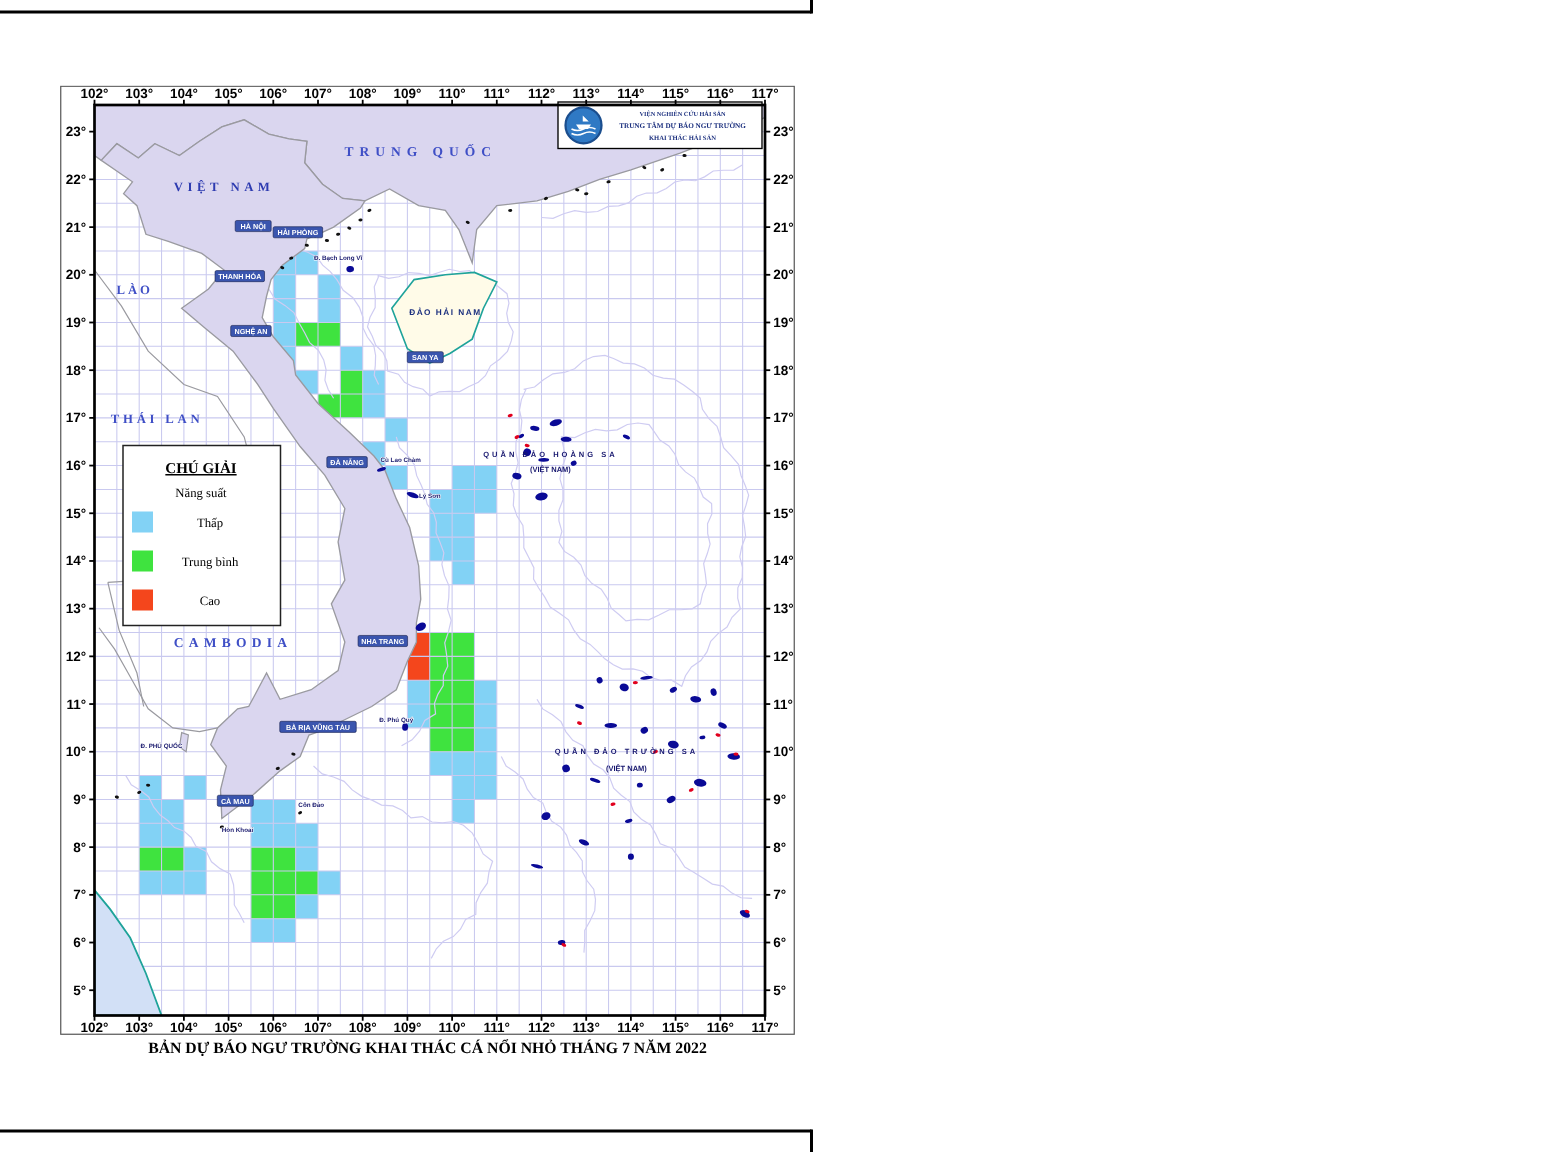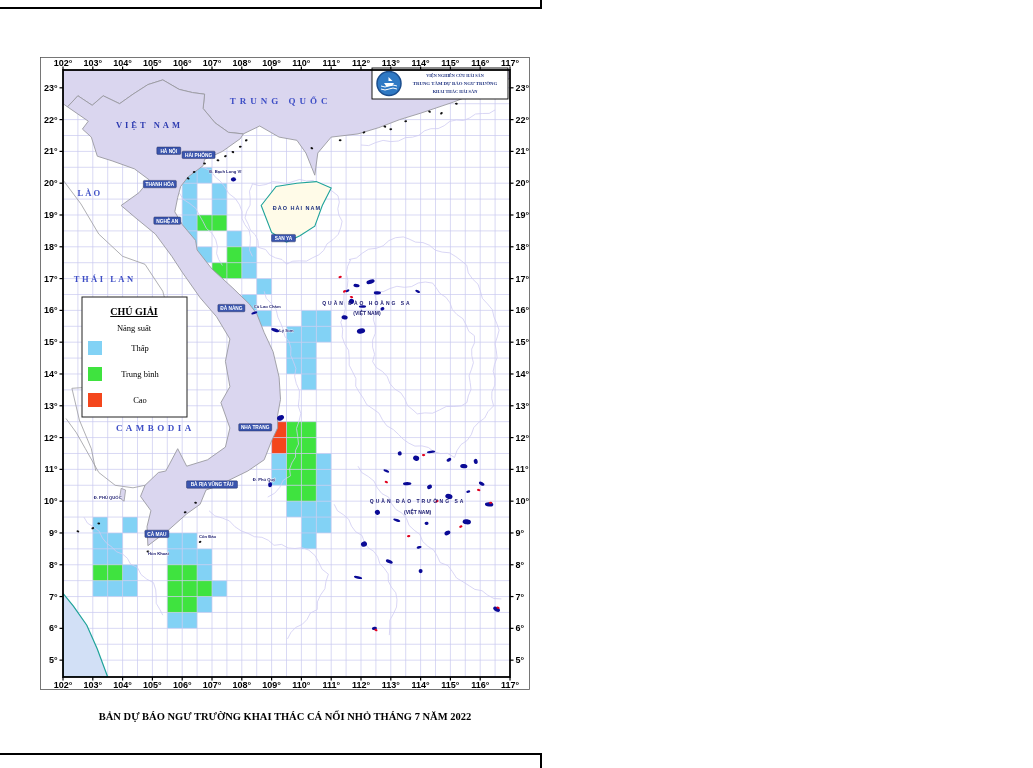--- a/index.html
+++ b/index.html
@@ -1,21 +1,21 @@
 <!DOCTYPE html>
 <html><head>
 <meta charset="utf-8">
 <style>
   html,body{margin:0;padding:0;background:#fff;}
   #stage{position:relative;width:1033px;height:768px;background:#ffffff;overflow:hidden;
          font-family:"Liberation Sans",sans-serif;}
   .pageline{position:absolute;background:#000;}
   #figure-svg{position:absolute;left:40px;top:57px;}
   #caption{position:absolute;left:40px;top:694px;width:490px;text-align:center;
-           font-family:"Liberation Serif",serif;font-weight:bold;font-size:10.5px;color:#000;margin-top:17px;}
+           font-family:"Liberation Serif",serif;font-weight:bold;font-size:10.5px;color:#000;}
 </style>
 </head>
 <body>
 
 <div id="stage">
   <div class="pageline" style="left:0;top:7px;width:541px;height:2px;"></div>
   <div class="pageline" style="left:540px;top:0;width:2px;height:9px;"></div>
   <div class="pageline" style="left:0;top:753px;width:541px;height:2px;"></div>
   <div class="pageline" style="left:540px;top:753px;width:2px;height:15px;"></div>
 

